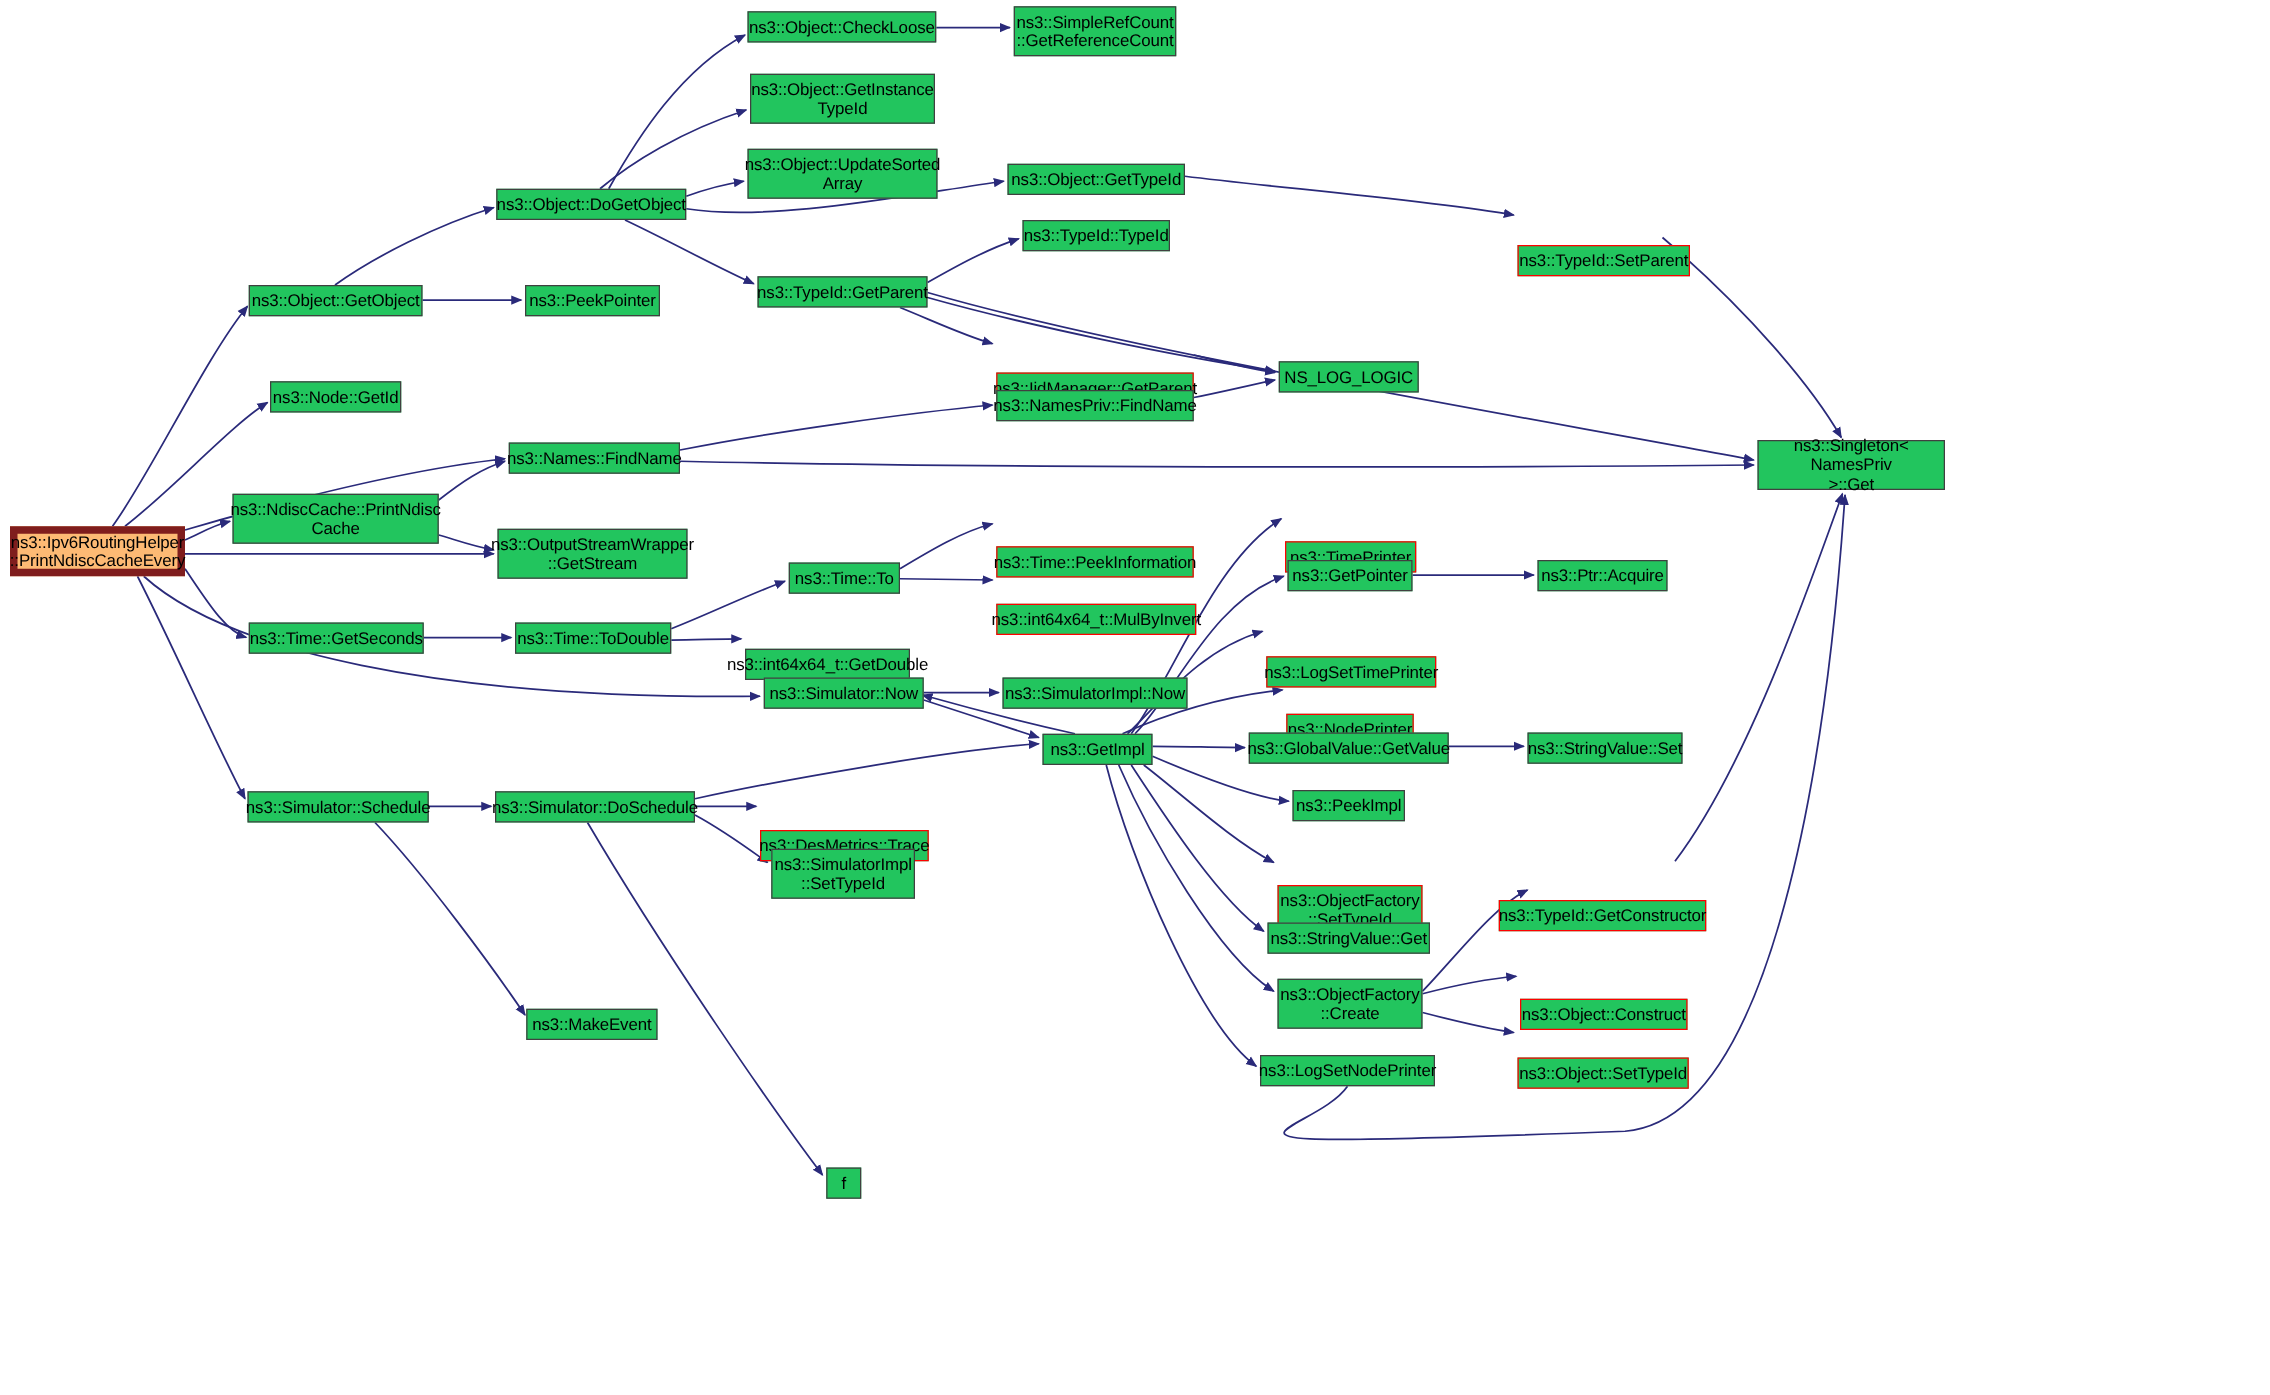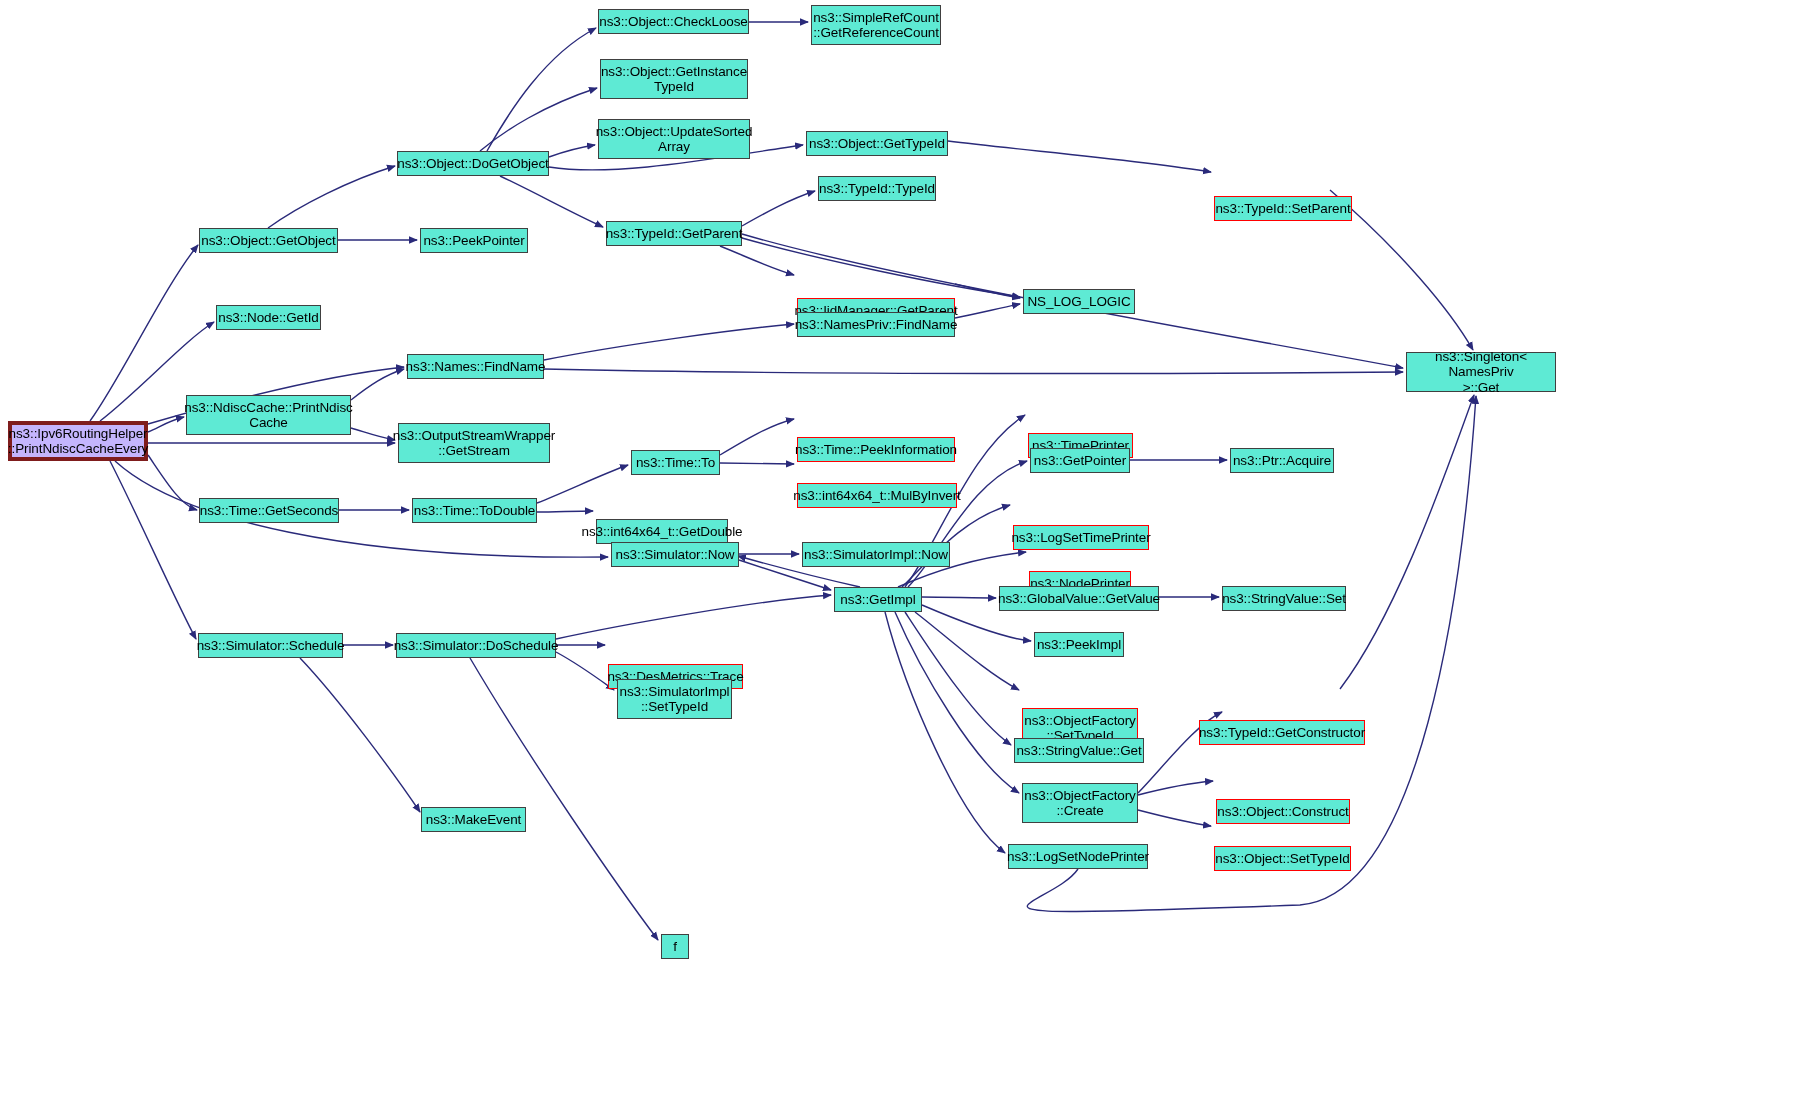--- a/index.html
+++ b/index.html
@@ -24,37 +24,37 @@
     height: 1116px;
     pointer-events: none;
   }
   .node {
     position: absolute;
     box-sizing: border-box;
     display: flex;
     align-items: center;
     justify-content: center;
     text-align: center;
-    background: #5eead4;
+    background: #22c55e;
     border: 1px solid #404040;
     color: #000000;
     font-size: 13.5px;
     line-height: 15.5px;
     letter-spacing: -0.1px;
     padding: 0 3px;
     white-space: pre-line;
     z-index: 5;
   }
   .node.red {
     border: 1px solid #ff0000;
     margin-top: 31px;
   }
   .node.root {
-    background: #c4b5fd;
-    border: 4px solid #7f1d1d;
+    background: #fdba74;
+    border: 6px solid #7f1d1d;
   }
 </style>
 </head>
 <body>
 
 <div id="graph">
   <svg id="edges" viewBox="0 0 1816 1116">
     <defs>
       <marker id="arrow" markerWidth="9" markerHeight="9" refX="8" refY="4.5" orient="auto" markerUnits="userSpaceOnUse">
         <path d="M0,0.8 L9,4.5 L0,8.2 z" fill="#2a2a7a"></path>

